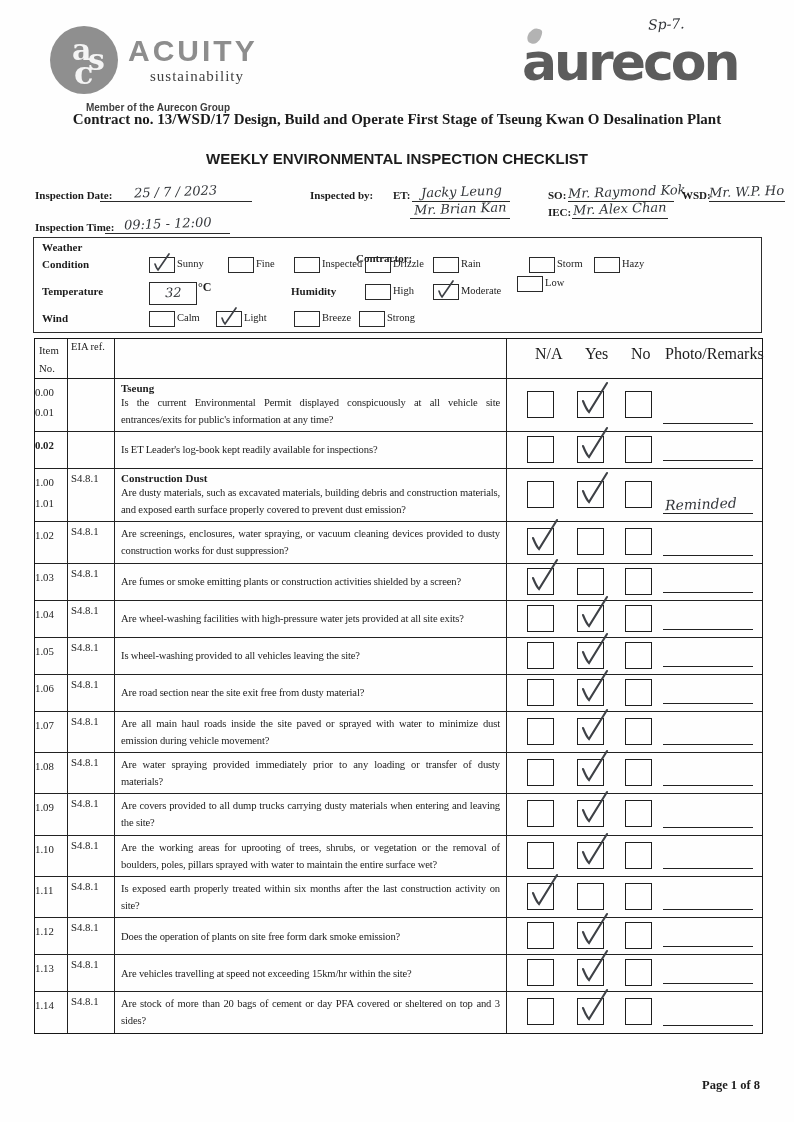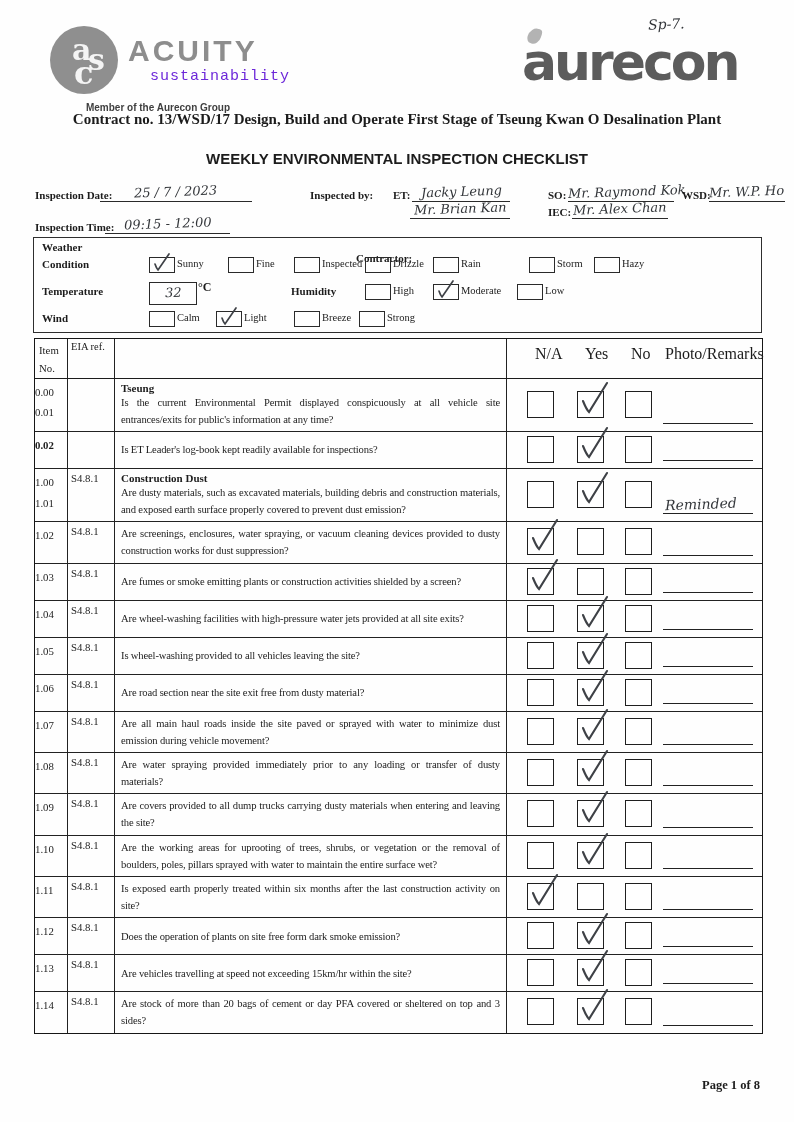--- a/index.html
+++ b/index.html
@@ -5,21 +5,21 @@
   html,body{margin:0;padding:0;background:#e8e8e8;}
   .page{position:relative;width:794px;height:1122px;background:#fefefe;margin:0 auto;
         font-family:"Liberation Serif",serif;color:#1c1c1c;overflow:hidden;}
 
   
   .acuity{position:absolute;left:48px;top:24px;width:230px;}
   .acuity-top{display:flex;align-items:center;gap:8px;}
   .monogram{width:72px;height:72px;flex:0 0 72px;}
   .acuity-name{font-family:"Liberation Sans",sans-serif;font-weight:bold;font-size:30px;
                letter-spacing:3px;color:#8d8d8d;line-height:1;}
-  .acuity-tag{font-family:Liberation Mono, monospace;font-size:15px;color:#6d28d9;
+  .acuity-tag{font-family:Liberation Serif, serif;font-size:15px;color:#404040;
               letter-spacing:1px;margin-top:2px;padding-left:22px;}
   .acuity-member{font-family:"Liberation Sans",sans-serif;font-size:10px;font-weight:bold;
                  color:#3f3f3f;text-align:center;margin-top:6px;width:220px;}
   .aurecon{position:absolute;left:522px;top:36px;width:230px;}
   .aurecon-word{position:relative;font-family:"DejaVu Sans",sans-serif;font-weight:bold;
                 font-size:52px;letter-spacing:-3px;color:#5c5c5c;line-height:1;}
   .aurecon-leaf{position:absolute;left:6px;top:-8px;width:13px;height:16px;background:#b3b3b3;
                 border-radius:70% 30% 60% 40%;transform:rotate(18deg);}
   .top-note{position:absolute;left:648px;top:16px;font-size:14px;}
 
@@ -191,21 +191,21 @@
           <span class="olbl">High</span>
         </span>
         <span class="wopt o1" style="top: 46px;">
           <span class="wbox">
             <span class="wtick"><svg viewBox="0 0 22 22">
                 <path d="M4 13 C5 16, 6 18, 7 19 L18 3" stroke="#3e4146" stroke-width="1.7" fill="none" stroke-linecap="round"></path>
               </svg></span>
           </span>
           <span class="olbl">Moderate</span>
         </span>
-        <span class="wopt o2" style="top: 46px;">
+        <span class="wopt o2" style="top: 38px;">
           <span class="wbox"></span>
           <span class="olbl">Low</span>
         </span>
       </div>
     <div class="wlbl" style="top:74px;">Wind</div>
     <div id="wind-row" class="wind">
         <span class="wopt o0" style="top: 73px;">
           <span class="wbox"></span>
           <span class="olbl">Calm</span>
         </span>

